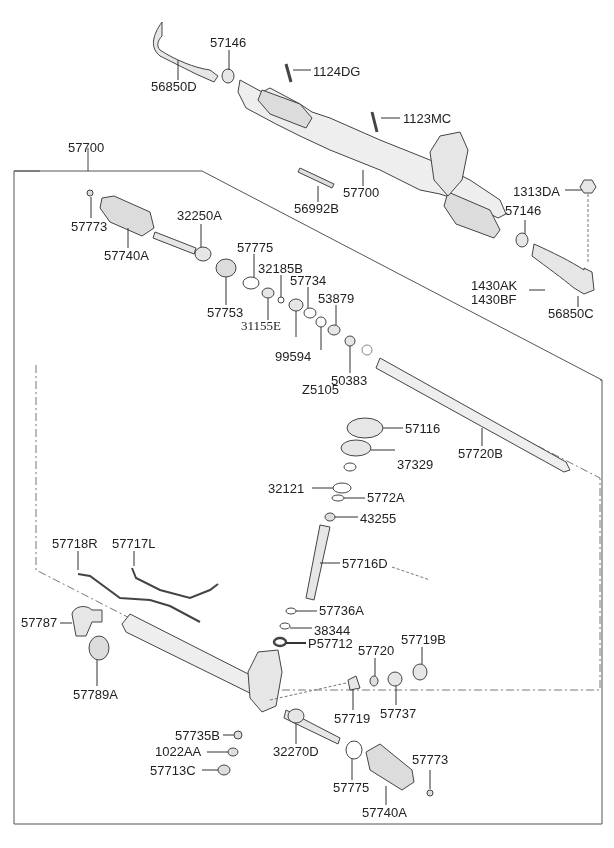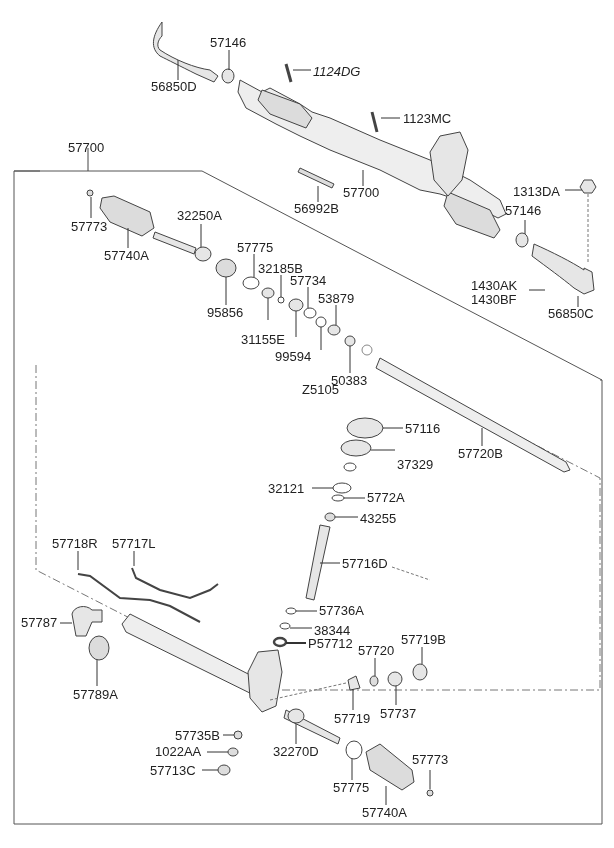--- a/index.html
+++ b/index.html
@@ -148,39 +148,39 @@
       <line x1="296" y1="724" x2="296" y2="744"></line>
       <line x1="430" y1="770" x2="430" y2="789"></line>
       <line x1="352" y1="759" x2="352" y2="780"></line>
       <line x1="386" y1="786" x2="386" y2="805"></line>
     </g>
   </svg>
 
   <div id="labels">
       <div class="lbl" style="left: 151px; top: 80px;">56850D</div>
       <div class="lbl" style="left: 210px; top: 36px;">57146</div>
-      <div class="lbl" style="left: 313px; top: 65px; font-style: italic;">1124DG</div>
+      <div class="lbl" style="left: 313px; top: 65px;">1124DG</div>
       <div class="lbl" style="left: 403px; top: 112px; text-align: right;">1123MC</div>
       <div class="lbl" style="left: 343px; top: 186px;">57700</div>
       <div class="lbl" style="left: 294px; top: 202px;">56992B</div>
       <div class="lbl" style="left: 513px; top: 185px;">1313DA</div>
       <div class="lbl" style="left: 505px; top: 204px;">57146</div>
       <div class="lbl" style="left: 471px; top: 279px;">1430AK</div>
       <div class="lbl" style="left: 471px; top: 293px;">1430BF</div>
       <div class="lbl" style="left: 548px; top: 307px;">56850C</div>
       <div class="lbl" style="left: 68px; top: 141px;">57700</div>
       <div class="lbl" style="left: 71px; top: 220px;">57773</div>
       <div class="lbl" style="left: 104px; top: 249px;">57740A</div>
       <div class="lbl" style="left: 177px; top: 209px;">32250A</div>
       <div class="lbl" style="left: 237px; top: 241px;">57775</div>
       <div class="lbl" style="left: 258px; top: 262px;">32185B</div>
       <div class="lbl" style="left: 290px; top: 274px;">57734</div>
       <div class="lbl" style="left: 318px; top: 292px;">53879</div>
-      <div class="lbl" style="left: 207px; top: 306px;">95856</div>
-      <div class="lbl" style="left: 241px; top: 333px;">31155E</div>
+      <div class="lbl" style="left: 207px; top: 306px;">57753</div>
+      <div class="lbl" style="left: 241px; top: 319px; font-family: Liberation Serif, serif;">31155E</div>
       <div class="lbl" style="left: 275px; top: 350px;">99594</div>
       <div class="lbl" style="left: 302px; top: 351px; margin-top: 32px;">Z5105</div>
       <div class="lbl" style="left: 331px; top: 374px;">50383</div>
       <div class="lbl" style="left: 405px; top: 422px;">57116</div>
       <div class="lbl" style="left: 397px; top: 458px;">37329</div>
       <div class="lbl" style="left: 458px; top: 447px;">57720B</div>
       <div class="lbl" style="left: 268px; top: 482px;">32121</div>
       <div class="lbl" style="left: 367px; top: 491px;">5772A</div>
       <div class="lbl" style="left: 360px; top: 512px;">43255</div>
       <div class="lbl" style="left: 342px; top: 557px;">57716D</div>

